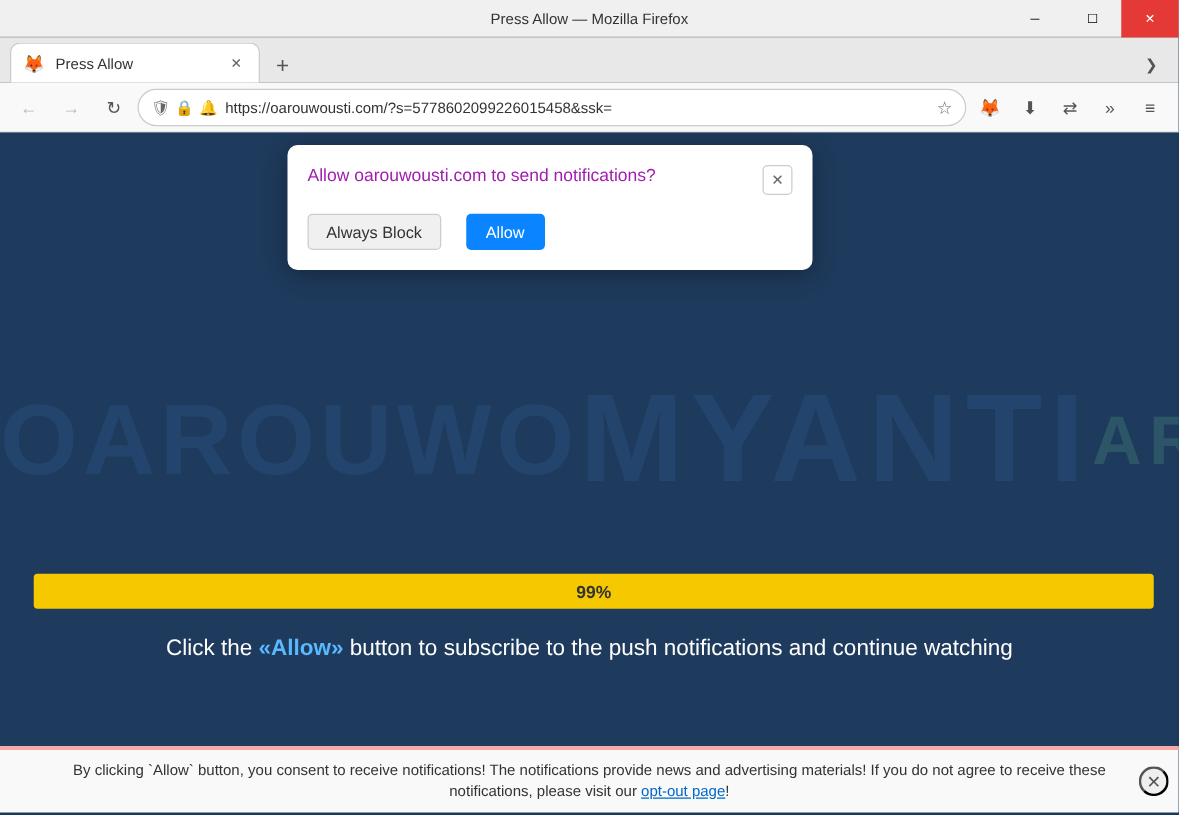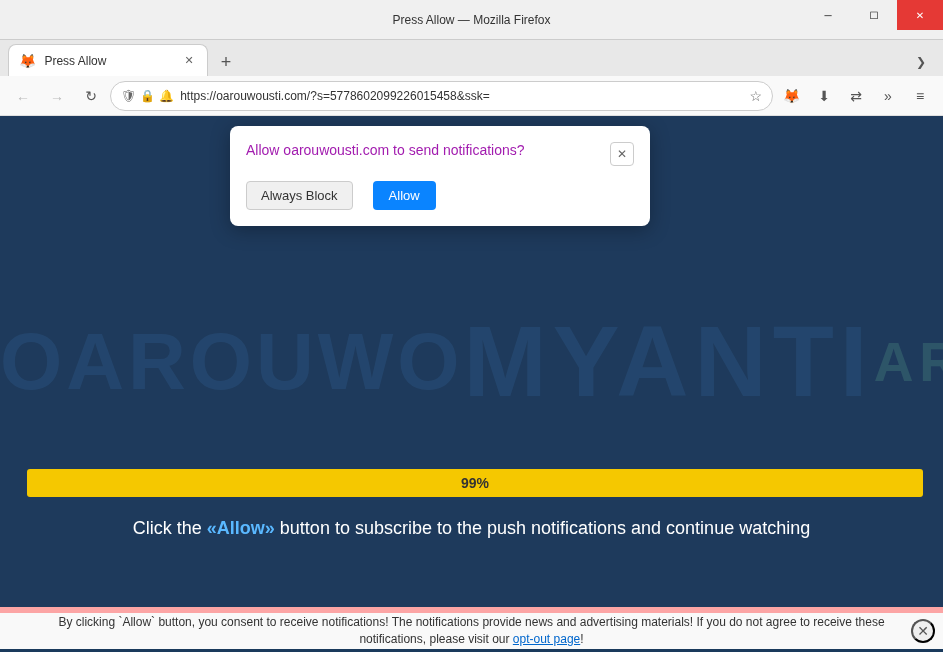--- a/index.html
+++ b/index.html
@@ -1,20 +1,20 @@
 <!DOCTYPE html>
 <html><head>
   <meta charset="utf-8">
   <style>
     * { margin: 0; padding: 0; box-sizing: border-box; }
     body { width: 943px; height: 652px; overflow: hidden; font-family: Arial, sans-serif; background: #1a3a5c; }
 
     
     .title-bar {
-      height: 40px;
+      height: 30px;
       background: #f0f0f0;
       display: flex;
       align-items: center;
       justify-content: center;
       position: relative;
       border-bottom: 1px solid #ccc;
     }
     .title-bar-text {
       font-size: 12px;
       color: #333;
@@ -266,23 +266,23 @@
       border-radius: 4px;
       background: #0a84ff;
       font-size: 13px;
       color: white;
       cursor: pointer;
       font-weight: 500;
     }
 
     
     .bottom-bar {
-      height: 42px;
+      height: 53px;
       background: #f9f9f9;
-      border-top: 6px solid #fca5a5;
+      border-top: 3px solid #fca5a5;
       display: flex;
       align-items: center;
       padding: 0 40px;
       font-size: 12px;
       color: #333;
       position: relative;
     }
     .bottom-bar-text {
       flex: 1;
       text-align: center;

